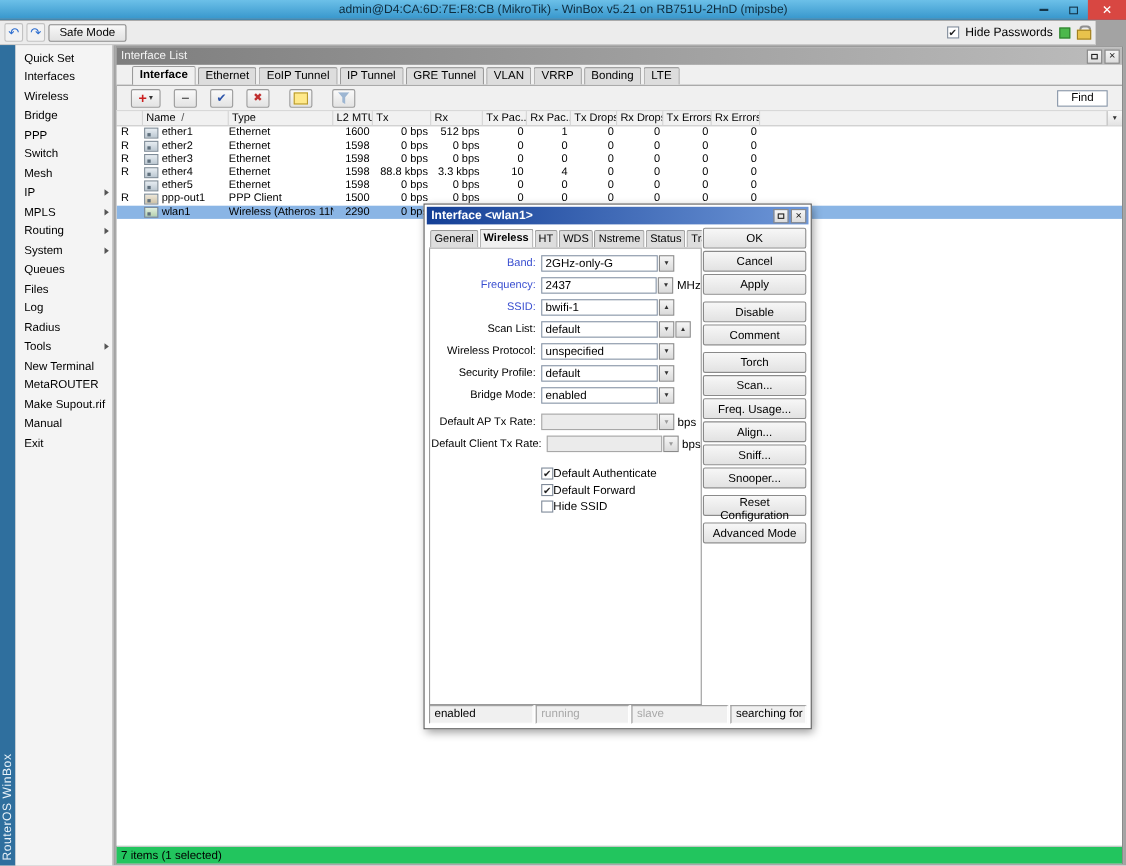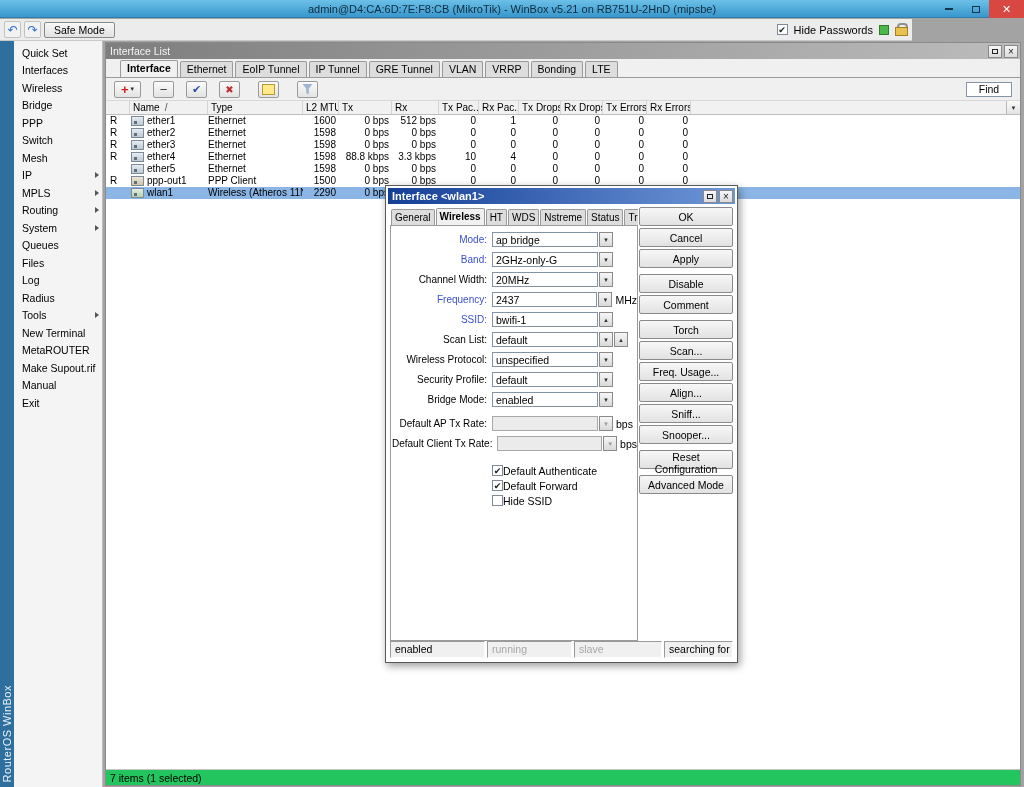--- a/index.html
+++ b/index.html
@@ -10,21 +10,21 @@
   .titlebar { position:absolute; left:0; top:0; width:1024px; height:18px;
     background:linear-gradient(#6cc0e8,#3897cc); display:flex; align-items:center; justify-content:center;
     color:#0e2c3e; border-bottom:1px solid #2f7fae; }
   .cap-btns { position:absolute; right:0; top:0; height:18px; display:flex; }
   .cap-btn { width:27px; height:18px; display:flex; align-items:center; justify-content:center; color:#14364a; }
   .cap-min-glyph { width:8px; height:2px; background:#14364a; }
   .cap-max-glyph { width:8px; height:7px; border:1px solid #14364a; }
   .cap-close { width:35px; background:#d84742; color:#fff; font-size:11px; }
 
   
-  .appbar { position:absolute; left:0; top:19px; width:912px; height:22px; background:#ececec;
+  .appbar { position:absolute; left:0; top:19px; width:996px; height:22px; background:#ececec;
     border-bottom:1px solid #c9c9c9; display:flex; align-items:center; padding:0 6px 0 4px; gap:3px; }
   .navbtn { width:17px; height:17px; display:flex; align-items:center; justify-content:center;
     color:#2f6fd0; font-size:12px; background:#f2f2f2; border:1px solid #c2c2c2; border-radius:2px; }
   .ic-undo::before { content:"\21B6"; }
   .ic-redo::before { content:"\21B7"; }
   .btn { background:linear-gradient(#f8f8f8,#e2e2e2); border:1px solid #8a8a8a; border-radius:2px;
     font-size:10.5px; padding:0 9px; height:16px; display:inline-flex; align-items:center; font-family:inherit; }
   .appbar-right { margin-left:auto; display:flex; align-items:center; gap:6px; }
   .cb { width:11px; height:11px; background:#fff; border:1px solid #7f8a99; display:inline-flex;
     align-items:center; justify-content:center; font-size:9px; color:#222; }
@@ -59,21 +59,21 @@
     display:flex; align-items:center; justify-content:center; font-size:10px; color:#222; padding:0; }
   .wbtn .sq { width:6px; height:5px; border:1px solid #222; }
 
   .tabsrow { display:flex; align-items:flex-end; padding-left:14px; border-bottom:1px solid #9a9a9a;
     height:19px; flex:0 0 19px; background:#f0f0f0; overflow:hidden; }
   .tab { height:16px; line-height:15px; padding:0 6px; background:#dddddd; border:1px solid #9a9a9a;
     border-bottom:none; border-radius:2px 2px 0 0; margin-right:2px; font-size:10.5px; white-space:nowrap; }
   .tab.active { background:#f0f0f0; font-weight:bold; height:18px; margin-bottom:-1px; z-index:2;
     border-bottom:1px solid #f0f0f0; }
 
-  .win-toolbar { flex:0 0 22px; display:flex; align-items:center; gap:12px; padding:0 8px; }
+  .win-toolbar { flex:0 0 22px; display:flex; align-items:center; gap:12px; padding:0 13px; }
   .act { width:21px; height:17px; display:flex; align-items:center; justify-content:center;
     background:linear-gradient(#fafafa,#e3e3e3); border:1px solid #9a9a9a; border-radius:2px; padding:0; }
   .act.ic-add { width:27px; }
   .act.ic-add::before { content:"+"; color:#cc2020; font-weight:bold; font-size:13px; line-height:1; }
   .act.ic-add::after { content:"\25BE"; font-size:7px; margin-left:2px; color:#333; }
   .act.ic-remove::before { content:"\2212"; font-size:13px; color:#333; line-height:1; }
   .act.ic-enable::before { content:"\2714"; color:#2a52a8; font-size:11px; }
   .act.ic-disable::before { content:"\2716"; color:#c03030; font-size:10px; }
   .act.ic-comment { margin-left:6px; }
   .act.ic-comment::before { content:""; width:11px; height:9px; background:#ffe98a; border:1px solid #b89a30; }
@@ -576,43 +576,29 @@
         <div class="tab">Nstreme</div>
 
         <div class="tab">Status</div>
 
         <div class="tab">Traffic</div>
 
     </div>
 
     <div class="dlg-panel">
 
-      <div class="frow">
-        <span class="flabel lbl-blue">Mode:</span>
-        <div class="fld">
-            <span>ap bridge</span>
-          </div>
-        <button class="dropbtn"></button>
-      </div>
 
       <div class="frow">
         <span class="flabel lbl-blue">Band:</span>
         <div class="fld">
             <span>2GHz-only-G</span>
           </div>
         <button class="dropbtn"></button>
       </div>
 
-      <div class="frow">
-        <span class="flabel">Channel Width:</span>
-        <div class="fld">
-            <span>20MHz</span>
-          </div>
-        <button class="dropbtn"></button>
-      </div>
 
       <div class="frow">
         <span class="flabel lbl-blue">Frequency:</span>
         <div class="fld">
             <span>2437</span>
           </div>
         <button class="dropbtn"></button>
         <span class="unit">MHz</span>
       </div>
 

